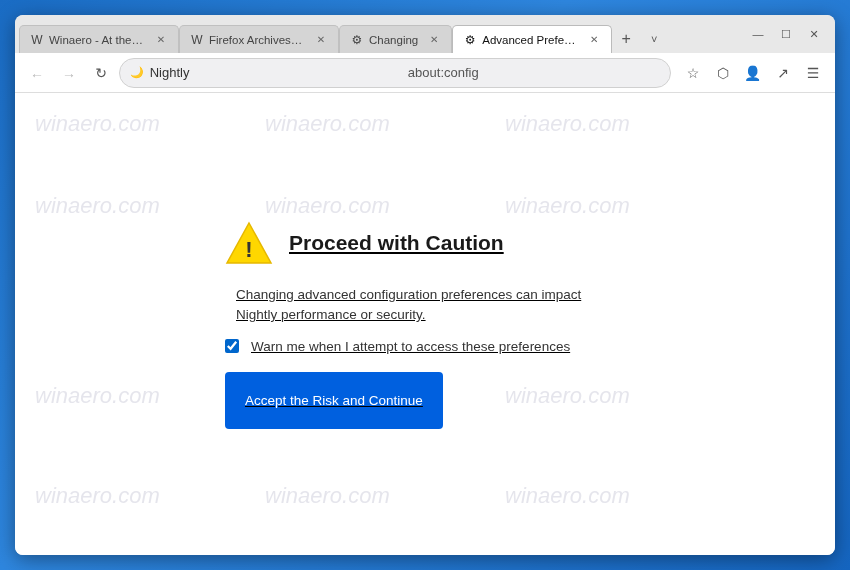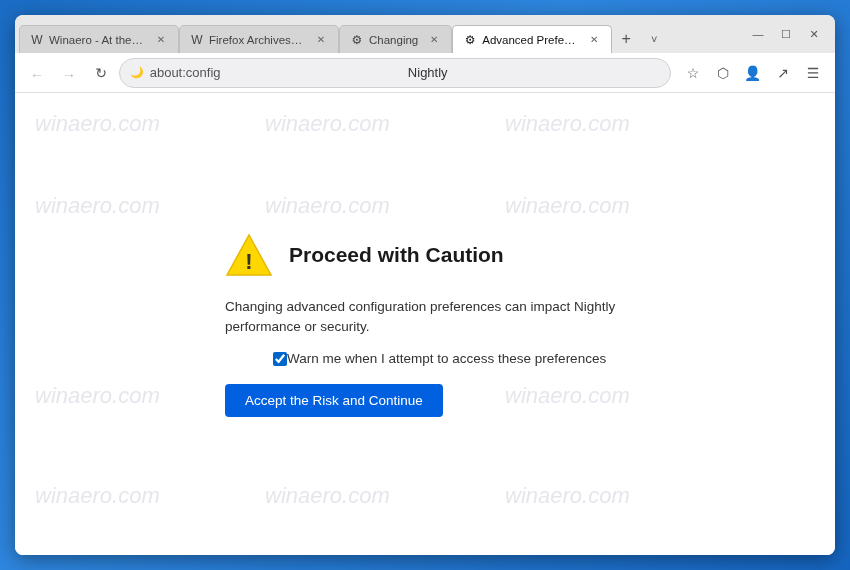--- a/index.html
+++ b/index.html
@@ -183,20 +183,21 @@
     
     .content-area {
       flex: 1;
       background: #ffffff;
       display: flex;
       flex-direction: column;
       align-items: center;
       justify-content: center;
       position: relative;
       overflow: hidden;
+      text-decoration: underline;
     }
 
     
     .watermark-grid {
       position: absolute;
       inset: 0;
       pointer-events: none;
       z-index: 0;
     }
     .watermark-text {
@@ -236,48 +237,47 @@
     .caution-title {
       font-size: 21px;
       font-weight: 600;
       color: #1a1a1a;
     }
 
     .caution-desc {
       font-size: 13.5px;
       color: #333;
       line-height: 1.5;
-      margin-left: 0;
+      margin-left: 11px;
     }
 
     .checkbox-row {
       display: flex;
-      align-items: center;
-      gap: 0;
-      margin-left: 48px;
+      align-items: flex-start;
+      gap: 12px;
     }
 
     .warn-checkbox {
       width: 14px;
       height: 14px;
       accent-color: #0066cc;
       cursor: pointer;
     }
 
     .checkbox-label {
       font-size: 13.5px;
       color: #333;
     }
 
     .accept-btn {
       background: #0060df;
       color: white;
       border: none;
       border-radius: 4px;
-      padding: 9px 20px;
+      padding: 21px 20px;
       font-size: 13.5px;
       cursor: pointer;
       margin-top: 4px;
     }
   </style>
 </head>
 <body>
 
 <div class="browser-window">
 
@@ -319,22 +319,22 @@
     </div>
   </div>
 
   <div class="nav-bar">
     <button class="nav-btn disabled">←</button>
     <button class="nav-btn disabled">→</button>
     <button class="nav-btn">↻</button>
 
     <div class="address-bar-wrap">
       <span style="font-size:11px;color:#ff7300;font-weight:bold;">🌙</span>
+      <span class="address-text">Nightly</span>
       <span class="address-text" style="color:#555;">about:config</span>
-      <span class="address-text">Nightly</span>
     </div>
 
     <div class="nav-icons">
       <button class="nav-btn">☆</button>
       <button class="nav-btn">⬡</button>
       <button class="nav-btn">👤</button>
       <button class="nav-btn">↗</button>
       <button class="nav-btn">☰</button>
     </div>
   </div>

